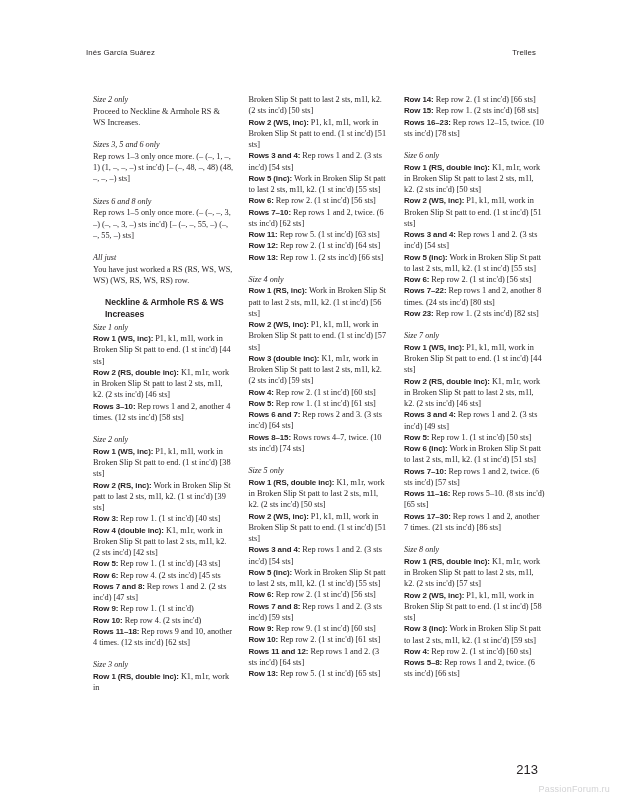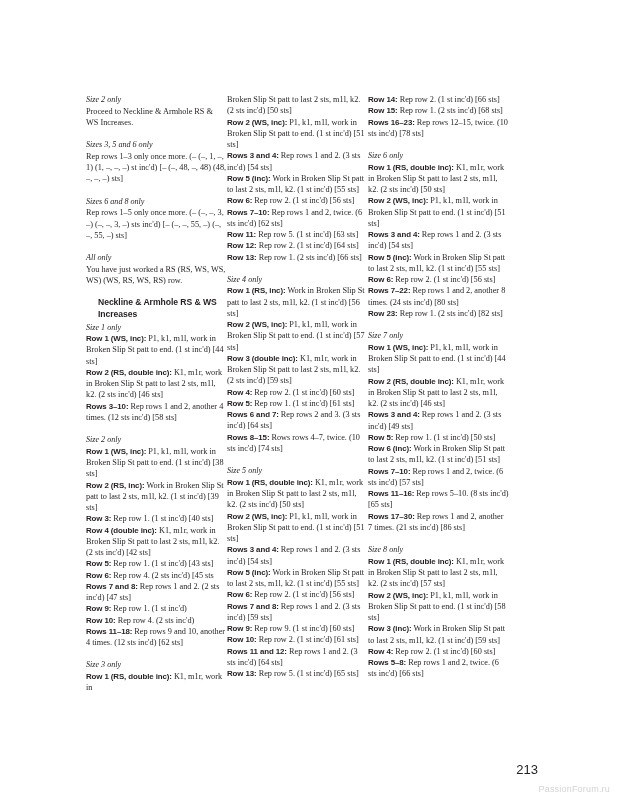--- a/index.html
+++ b/index.html
@@ -34,25 +34,26 @@
     justify-content: space-between;
     font-family: "Liberation Sans", sans-serif;
     font-size: 7.8px;
     letter-spacing: 0.1px;
     color: #231f20;
   }
 
   
   .columns {
     position: absolute;
-    left: 86px;
+    left: 93px;
     top: 94px;
     width: 452px;
     height: 655px;
     display: flex;
+    justify-content: space-between;
   }
   .col {
     width: 141px;
     flex: 0 0 141px;
   }
 
   
   .blk { margin: 0; padding: 0; }
 
   .size-head {
@@ -108,33 +109,37 @@
     font-size: 9px;
     color: #d3d3d5;
     letter-spacing: 0.2px;
   }
 </style>
 </head>
 <body>
 
 <div class="page">
 
+  <div class="runhead">
+    <span>Inés García Suárez</span>
+    <span>Trelles</span>
+  </div>
 
   <div class="columns" id="columns">
       <div class="col">
         <p class="blk size-head">Size 2 only</p>
         <p class="blk para">Proceed to Neckline &amp; Armhole RS &amp; WS Increases.</p>
         <div class="gap"></div>
         <p class="blk size-head">Sizes 3, 5 and 6 only</p>
         <p class="blk para">Rep rows 1–3 only once more. (– (–, 1, –, 1) (1, –, –, –) st inc'd) [– (–, 48, –, 48) (48, –, –, –) sts]</p>
         <div class="gap"></div>
         <p class="blk size-head">Sizes 6 and 8 only</p>
         <p class="blk para">Rep rows 1–5 only once more. (– (–, –, 3, –) (–, –, 3, –) sts inc'd) [– (–, –, 55, –) (–, –, 55, –) sts]</p>
         <div class="gap"></div>
-        <p class="blk size-head">All only</p>
+        <p class="blk size-head">All just</p>
         <p class="blk para">You have just worked a RS (RS, WS, WS, WS) (WS, RS, WS, RS) row.</p>
         <div class="gap"></div>
         <p class="blk sec-head">Neckline &amp; Armhole RS &amp; WS Increases</p>
         <p class="blk size-head">Size 1 only</p>
         <p class="blk para"><span class="lbl">Row 1 (WS, inc):</span><span> P1, k1, m1l, work in Broken Slip St patt to end. (1 st inc'd) [44 sts]</span></p>
         <p class="blk para"><span class="lbl">Row 2 (RS, double inc):</span><span> K1, m1r, work in Broken Slip St patt to last 2 sts, m1l, k2. (2 sts inc'd) [46 sts]</span></p>
         <p class="blk para"><span class="lbl">Rows 3–10:</span><span> Rep rows 1 and 2, another 4 times. (12 sts inc'd) [58 sts]</span></p>
         <div class="gap"></div>
         <p class="blk size-head">Size 2 only</p>
         <p class="blk para"><span class="lbl">Row 1 (WS, inc):</span><span> P1, k1, m1l, work in Broken Slip St patt to end. (1 st inc'd) [38 sts]</span></p>

